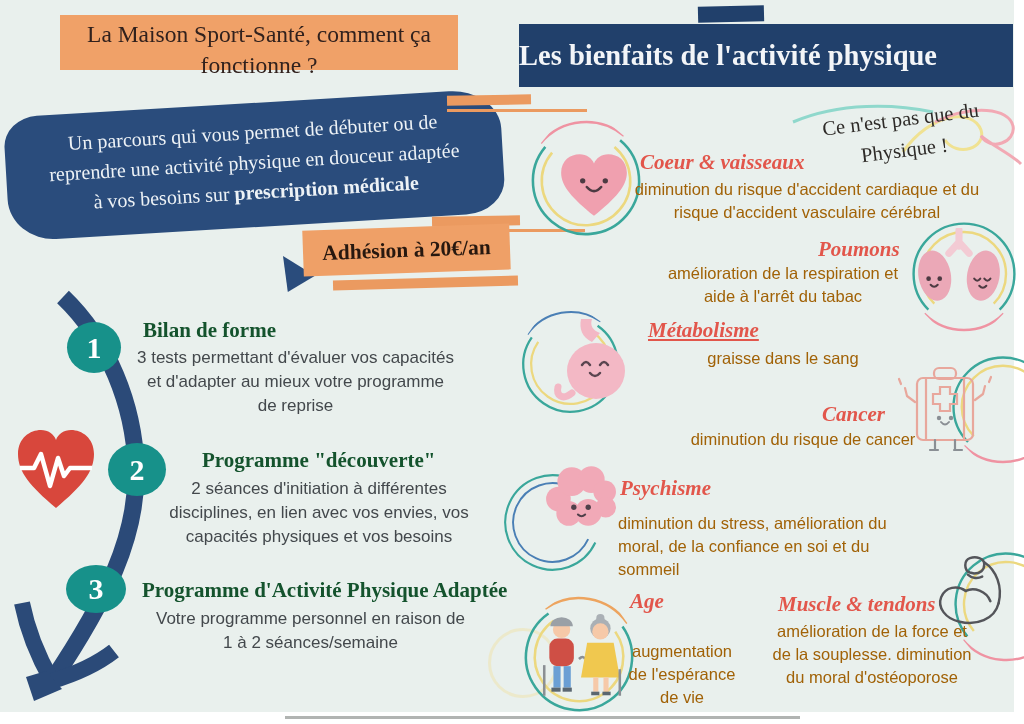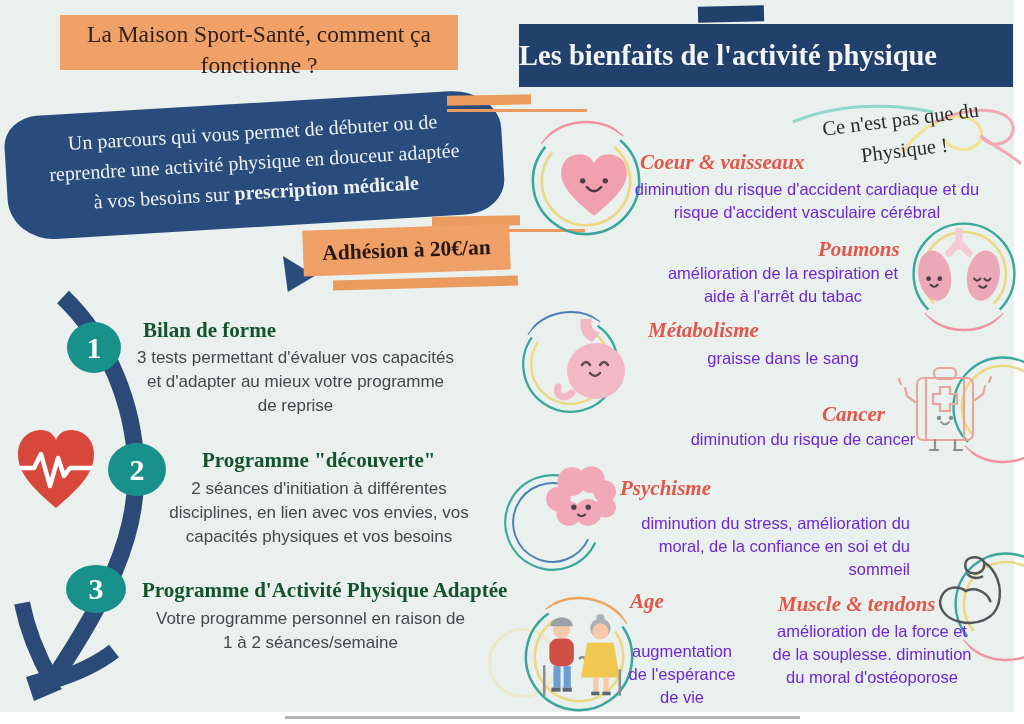--- a/index.html
+++ b/index.html
@@ -23,22 +23,22 @@
   .deco{background:#eb9a60;}
   .tagline{left:800px;top:104px;width:205px;transform:rotate(-7deg);font-size:20.5px;
     color:#2e2b28;text-align:center;line-height:1.5;}
   .badge{background:#17918a;color:#ffffff;border-radius:50%;font-weight:bold;text-align:center;
     font-family:"Liberation Serif","DejaVu Serif",serif;}
   .s-title{font-family:"Liberation Serif","DejaVu Serif",serif;font-weight:bold;color:#14532d;
     font-size:21px;white-space:nowrap;}
   .s-body{color:#43484c;font-size:17px;line-height:1.42;text-align:center;}
   .b-title{font-family:"Liberation Serif","DejaVu Serif",serif;font-weight:bold;font-style:italic;
     color:#e2564b;font-size:21px;white-space:nowrap;}
-  .b-body{color:#6d28d9;font-size:16.5px;line-height:1.38;text-align:center;}
-  .b-body.leftal{text-align:right;}
+  .b-body{color:#a16207;font-size:16.5px;line-height:1.38;text-align:center;}
+  .b-body.leftal{text-align:left;}
   .scanline{left:285px;top:716px;width:515px;height:3px;background:#7d827f;opacity:.6;}
   .faint-circle{left:488px;top:628px;width:64px;height:64px;border:3px solid #eee4ae;
     border-radius:50%;opacity:.55;}
   svg{display:block;}
 </style>
 </head>
 <body>
 
 <div class="canvas">
   <div class="paper abs"></div>
@@ -167,21 +167,21 @@
       <path d="M60 15 A45 45 0 1 0 105 60" fill="none" stroke="#ecd87f" stroke-width="2.6"></path>
       <path d="M60 0 A60 60 0 0 1 120 60" fill="none" stroke="#4a7fb5" stroke-width="2.2"></path>
     </svg>
     <svg class="abs" style="left:548px;top:315px;" width="92" height="90" viewBox="0 0 92 90">
       <path d="M33 4 C31 14 34 22 44 27 L52 18 C44 15 42 10 44 4 Z" fill="#f3b8c5"></path>
       <ellipse cx="48" cy="56" rx="29" ry="28" fill="#f3b8c5"></ellipse>
       <path d="M24 78 C14 86 8 80 10 72" stroke="#f3b8c5" stroke-width="7" fill="none" stroke-linecap="round"></path>
       <path d="M34 50 Q38 44 42 50 M52 50 Q56 44 60 50" stroke="#5a4550" stroke-width="2.5" fill="none" stroke-linecap="round"></path>
       <path d="M42 58 Q47 64 52 58" stroke="#5a4550" stroke-width="2.5" fill="none" stroke-linecap="round"></path>
     </svg>
-    <div class="abs b-title" style="left:648px;top:318px;">Métabolisme</div>
+    <div class="abs b-title" style="left:648px;top:318px;text-decoration:underline;">Métabolisme</div>
     <div class="abs b-body" style="left:618px;top:347px;width:330px;">
       <div>graisse dans le sang</div>
     </div>
   </div>
 
   <div>
     <svg class="abs" style="left:948px;top:352px;transform:rotate(135deg);" width="110" height="110" viewBox="0 0 120 120">
       <path d="M60 6 A54 54 0 1 0 114 60" fill="none" stroke="#3aa79b" stroke-width="2.6"></path>
       <path d="M60 15 A45 45 0 1 0 105 60" fill="none" stroke="#ecd87f" stroke-width="2.6"></path>
       <path d="M60 0 A60 60 0 0 1 120 60" fill="none" stroke="#ef93a2" stroke-width="2.6"></path>

